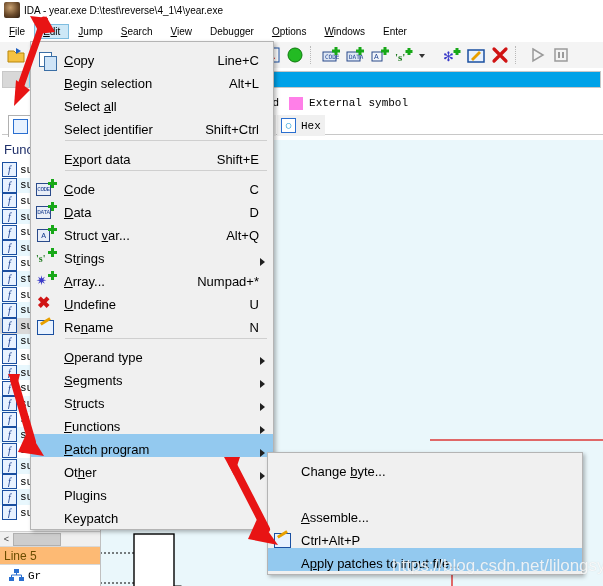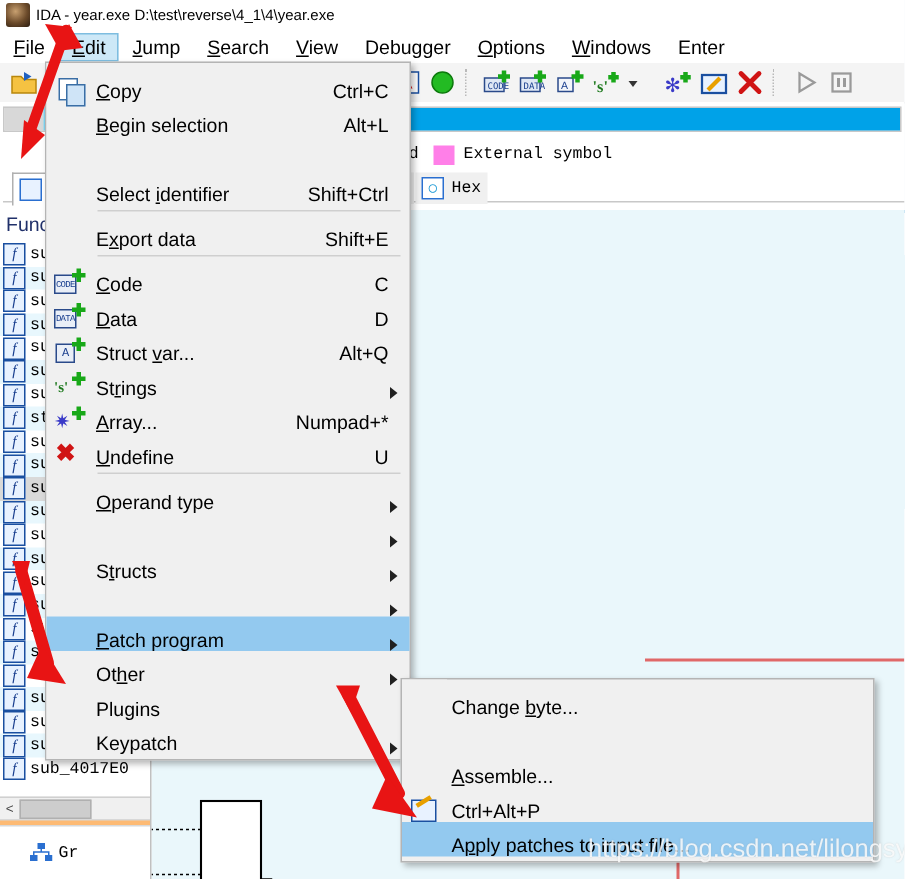--- a/index.html
+++ b/index.html
@@ -31,21 +31,21 @@
   }
 
   
   .menubar {
     position: absolute; left: 0; top: 20px; width: 603px; height: 22px;
     background: #ffffff;
     display: flex; align-items: center;
     border-bottom: 0;
   }
   .menubar .mi {
-    font-size: 13px; color: #000; padding: 2px 9px; white-space: nowrap;
+    font-size: 10px; color: #000; padding: 2px 9px; white-space: nowrap;
     cursor: default;
   }
   .menubar .mi u { text-decoration: underline; }
   .menubar .mi.active {
     background: #cde8f7;
     border: 1px solid #7ebde0;
     padding: 1px 8px;
   }
 
   
@@ -93,22 +93,22 @@
   }
   .hscroll .arrow { width: 13px; text-align: center; font-size: 9px; color: #444; }
   .hscroll .thumb { height: 11px; width: 46px; background: #cdcdcd; border: 1px solid #b0b0b0; }
   .linebar {
     position: absolute; left: 0; bottom: 22px; width: 100px; height: 18px;
     font-size: 12px; color: #6b4d00; display: flex; align-items: center;
     padding-left: 4px; box-sizing: border-box; background: #fdba74;
     border-top: 1px solid #d8d8d8;
   }
   .bottombar {
-    position: absolute; left: 0; bottom: 0; width: 100px; height: 36px;
-    display: flex; align-items: center; padding-left: 20px; box-sizing: border-box;
+    position: absolute; left: 0; bottom: 0; width: 100px; height: 22px;
+    display: flex; align-items: center; padding-left: 9px; box-sizing: border-box;
     font-size: 11px; font-family: "Liberation Mono", monospace;
     background: #fff; border-top: 1px solid #d8d8d8;
   }
 
   
   .graph {
     position: absolute; left: 100px; top: 140px; right: 0; bottom: 0;
     background: #eaf7fb;
   }
 
@@ -531,29 +531,30 @@
   </div>
 
   <div class="menu" id="edit-menu" style="left:30px; top:41px; width:244px;">
     <div class="gutter"></div>
     <div id="edit-menu-items" style="position:relative;padding:3px 0;">
         <div class="menu-item">
           <span class="mi-icon">
             <span class="ic-copy"></span>
           </span>
           <span class="mi-label"><u>C</u>opy</span>
-          <span class="mi-accel">Ctrl+C</span>
+          <span class="mi-accel">Line+C</span>
         </div>
         <div class="menu-item">
           <span class="mi-icon"></span>
           <span class="mi-label"><u>B</u>egin selection</span>
           <span class="mi-accel">Alt+L</span>
         </div>
         <div class="menu-item">
           <span class="mi-icon"></span>
+          <span class="mi-label">Select <u>a</u>ll</span>
         </div>
         <div class="menu-item">
           <span class="mi-icon"></span>
           <span class="mi-label">Select <u>i</u>dentifier</span>
           <span class="mi-accel">Shift+Ctrl</span>
         </div>
         <div class="menu-sep"></div>
         <div class="menu-item">
           <span class="mi-icon"></span>
           <span class="mi-label">E<u>x</u>port data</span>
@@ -600,37 +601,46 @@
           <span class="mi-label"><u>A</u>rray...</span>
           <span class="mi-accel">Numpad+*</span>
         </div>
         <div class="menu-item">
           <span class="mi-icon">
             <span class="ic-x">✖</span>
           </span>
           <span class="mi-label"><u>U</u>ndefine</span>
           <span class="mi-accel">U</span>
         </div>
+        <div class="menu-item">
+          <span class="mi-icon">
+            <span class="ic-pencilbox"></span>
+          </span>
+          <span class="mi-label">Re<u>n</u>ame</span>
+          <span class="mi-accel">N</span>
+        </div>
         <div class="menu-sep"></div>
         <div class="menu-item">
           <span class="mi-icon"></span>
           <span class="mi-label"><u>O</u>perand type</span>
           <span class="mi-arrow"></span>
         </div>
         <div class="menu-item">
           <span class="mi-icon"></span>
+          <span class="mi-label"><u>S</u>egments</span>
           <span class="mi-arrow"></span>
         </div>
         <div class="menu-item">
           <span class="mi-icon"></span>
           <span class="mi-label">S<u>t</u>ructs</span>
           <span class="mi-arrow"></span>
         </div>
         <div class="menu-item">
           <span class="mi-icon"></span>
+          <span class="mi-label"><u>F</u>unctions</span>
           <span class="mi-arrow"></span>
         </div>
         <div class="menu-item highlight">
           <span class="mi-icon"></span>
           <span class="mi-label"><u>P</u>atch program</span>
           <span class="mi-arrow"></span>
         </div>
         <div class="menu-item">
           <span class="mi-icon"></span>
           <span class="mi-label">Ot<u>h</u>er</span>

